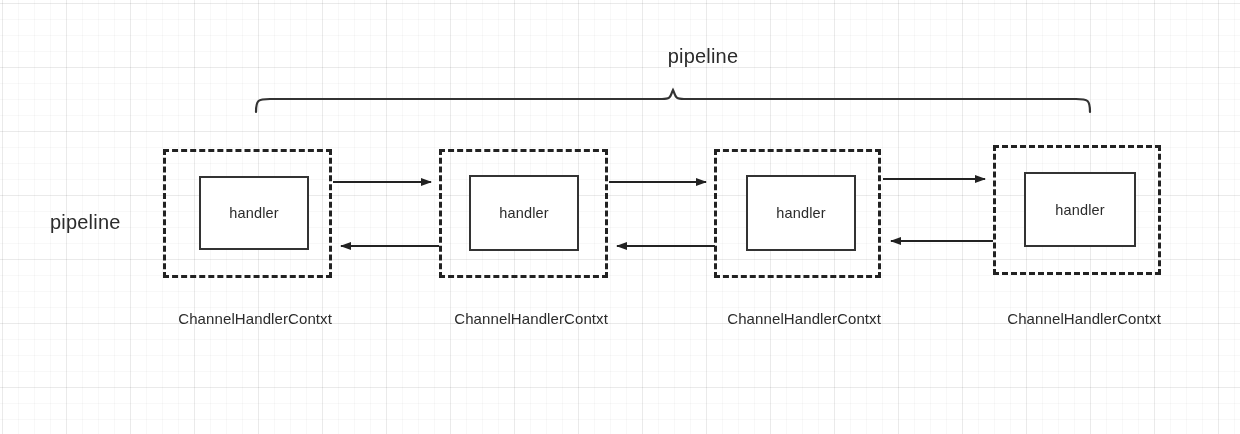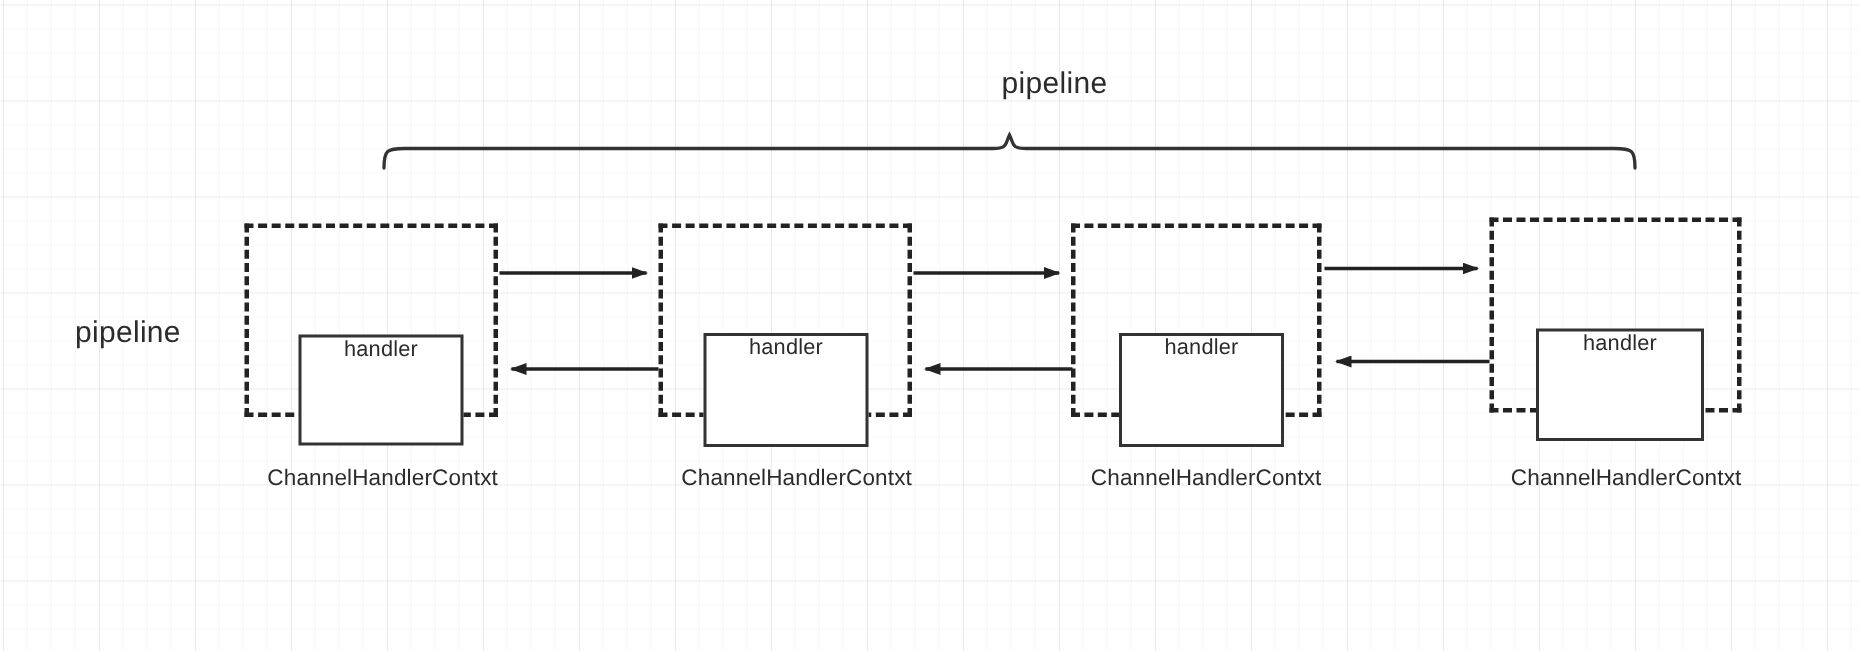--- a/index.html
+++ b/index.html
@@ -72,23 +72,22 @@
     border: 3px dashed #222222;
     background: transparent;
     box-sizing: border-box;
   }
   .handler-box {
     position: absolute;
     border: 2px solid #333333;
     background: #ffffff;
     box-sizing: border-box;
     display: flex;
-    align-items: flex-start;
+    align-items: center;
     justify-content: center;
-    margin-top: 47px;
   }
   .handler-box span {
     font-size: 14.5px;
     color: #2b2b2b;
     letter-spacing: 0.15px;
   }
   .ctx-caption {
     position: absolute;
     font-size: 15px;
     color: #2b2b2b;

